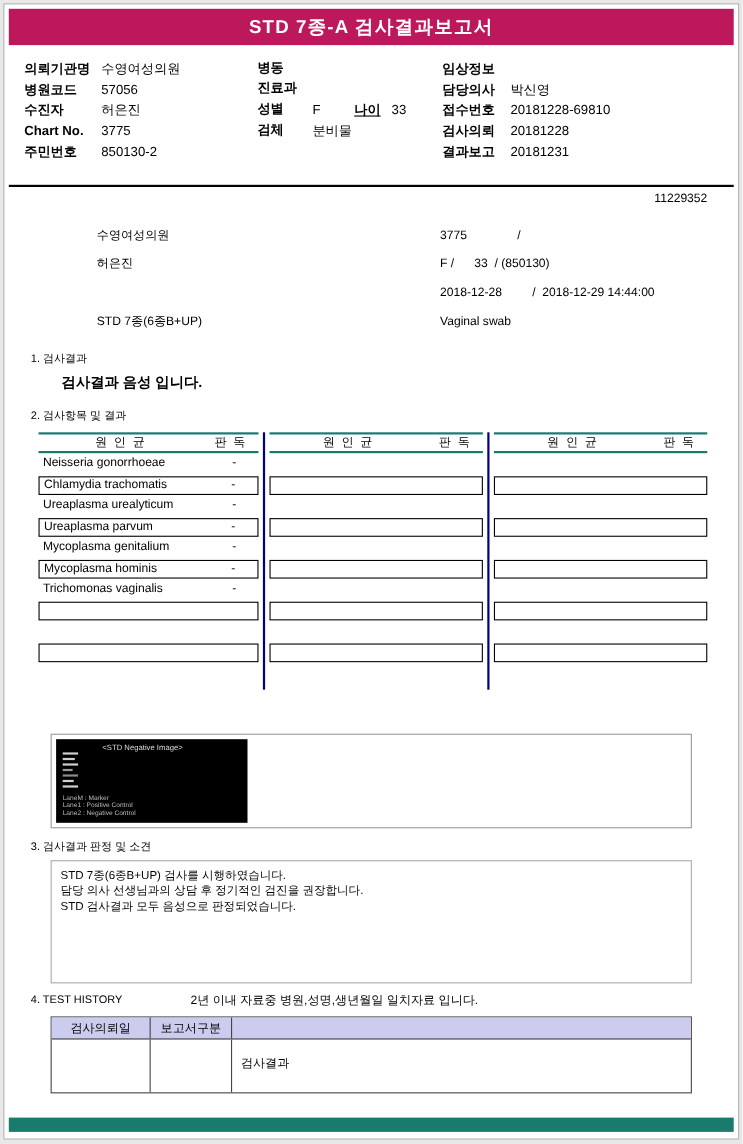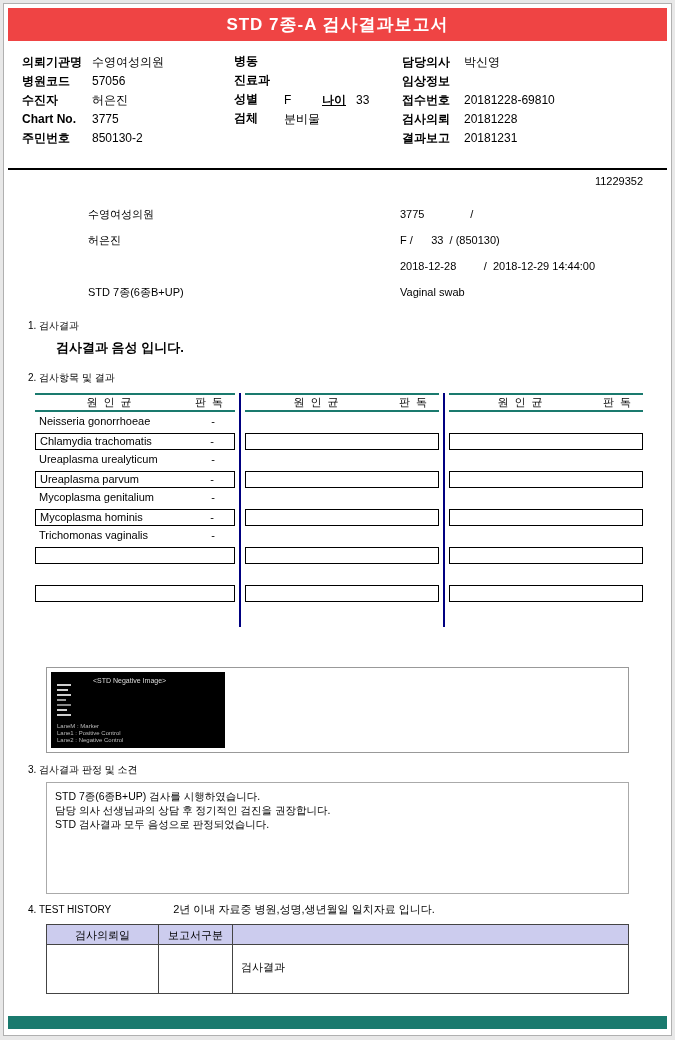--- a/index.html
+++ b/index.html
@@ -1,20 +1,20 @@
 <!DOCTYPE html>
 <html><head>
 <meta charset="utf-8">
 <style>
   * { box-sizing: border-box; margin: 0; padding: 0; }
   html, body { width: 675px; height: 1040px; }
   body { background: #e8e8e8; font-family: "Liberation Sans", sans-serif; position: relative; color: #000; }
   .page { position: absolute; left: 3px; top: 3px; width: 669px; height: 1033px; background: #fff; border: 1px solid #b0b0b0; overflow: hidden; }
 
-  .title-bar { margin: 4px 4px 0; height: 33px; background: #ef4444; color: #fff; font-size: 17px; font-weight: bold; text-align: center; line-height: 33px; letter-spacing: 1px; }
+  .title-bar { margin: 4px 4px 0; height: 33px; background: #be185d; color: #fff; font-size: 17px; font-weight: bold; text-align: center; line-height: 33px; letter-spacing: 1px; }
 
   .hgrid { display: flex; margin: 12px 0 0 18px; }
   .hcol1 { width: 212px; } .hcol2 { width: 168px; } .hcol3 { flex: 1; }
   .hrow { display: flex; height: 19px; line-height: 19px; font-size: 12px; }
   .hlabel { font-weight: bold; }
   .hcol1 .hlabel { width: 70px; }
   .hcol2 .hlabel { width: 50px; font-family: Liberation Mono, monospace; }
   .hcol3 .hlabel { width: 62px; }
   .hval-f { width: 22px; }
   .hlabel2 { font-weight: bold; margin-left: 16px; margin-right: 10px; text-decoration: underline; }
@@ -52,21 +52,21 @@
   .gel-lanes { position: absolute; left: 6px; bottom: 4px; color: #bbb; font-size: 6px; line-height: 7px; }
 
   .sec3-box { margin: 5px 42px 0; height: 112px; border: 1px solid #aaa; padding: 6px 8px; }
   .sec3-line { font-size: 10.5px; line-height: 14px; }
 
   .sec4-row { display: flex; align-items: center; margin: 8px 0 0 24px; }
   .sec4-note { margin-left: 62px; font-size: 11px; }
 
   .ht { margin: 7px 42px 0; border: 1px solid #444; }
   .ht-head { display: flex; background: #ccccee; height: 20px; line-height: 20px; font-size: 11px; border-bottom: 1px solid #444; }
-  .ht-c1 { width: 112px; border-right: 1px solid #444; text-align: center; }
+  .ht-c1 { width: 90px; border-right: 1px solid #444; text-align: center; }
   .ht-c2 { width: 74px; border-right: 1px solid #444; text-align: center; }
   .ht-c3 { flex: 1; text-align: left; padding-left: 8px; margin-top: 32px; }
   .ht-body { display: flex; height: 48px; }
   .ht-body .ht-c1, .ht-body .ht-c2 { text-align: center; }
 
   .bottom-bar { position: absolute; left: 4px; right: 4px; bottom: 6px; height: 13px; background: #1a7a6e; }
 </style>
 </head>
 <body>
 
@@ -112,26 +112,26 @@
           <span class="hlabel2">나이</span>
           <span>33</span>
         </div>
       <div class="hrow">
           <span class="hlabel">검체</span>
           <span>분비물</span>
         </div>
     </div>
     <div class="hcol3">
       <div class="hrow">
+          <span class="hlabel">임상정보</span>
+          <span></span>
+        </div>
+      <div class="hrow">
           <span class="hlabel">담당의사</span>
           <span>박신영</span>
-        </div>
-      <div class="hrow">
-          <span class="hlabel">임상정보</span>
-          <span></span>
         </div>
       <div class="hrow">
           <span class="hlabel">접수번호</span>
           <span>20181228-69810</span>
         </div>
       <div class="hrow">
           <span class="hlabel">검사의뢰</span>
           <span>20181228</span>
         </div>
       <div class="hrow">

